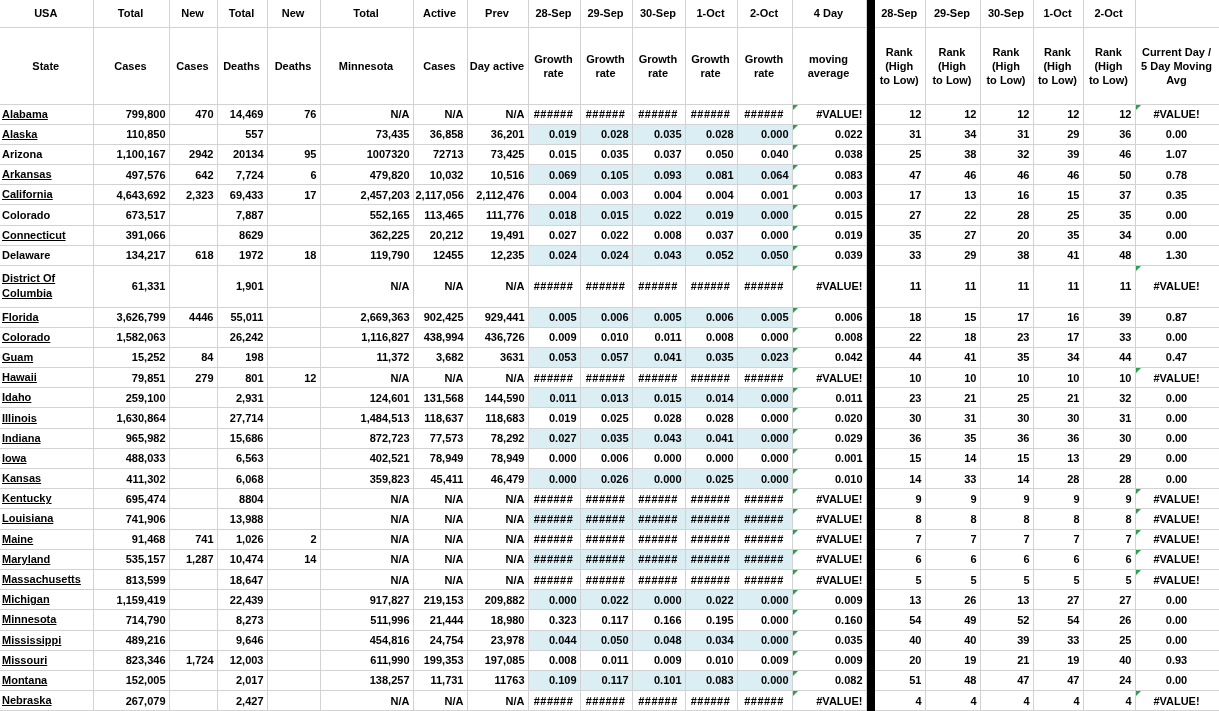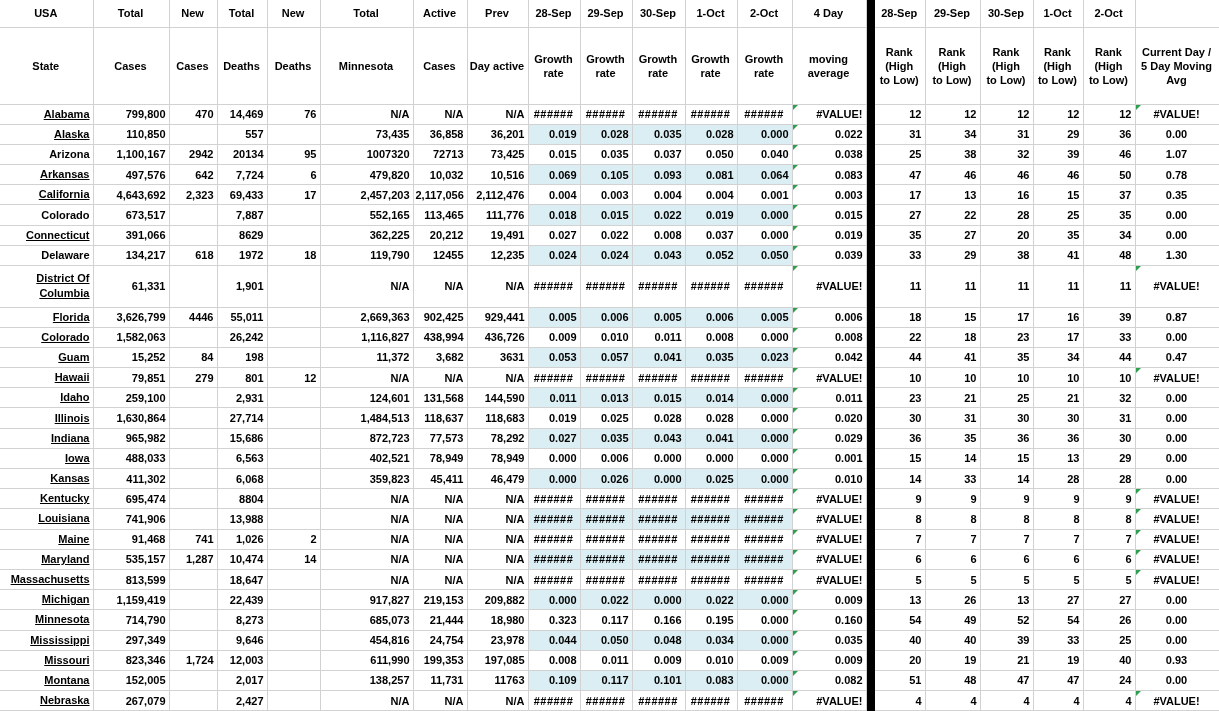--- a/index.html
+++ b/index.html
@@ -13,21 +13,21 @@
     font-size: 11px; font-weight: 700;
     overflow: hidden; white-space: nowrap;
     position: relative;
     padding: 0 3px 0 2px;
     vertical-align: middle;
   }
   thead tr.h1 th { height: 27px; text-align: center; }
   thead tr.h2 th { height: 77px; text-align: center; line-height: 14px; white-space: pre-line; }
   tbody tr { height: 20.2px; }
   tbody tr.tall { height: 41.5px; }
-  .l { text-align: right; }
+  .l { text-align: left; }
   .r { text-align: right; }
   .c { text-align: center; }
   .u { text-decoration: underline; }
   .shade { background: #DAEEF3; }
   td.divider, th.divider { background: #000; border-top: none; border-bottom: none; border-right: none; padding: 0; }
   .state-line { display: block; line-height: 15px; }
   .tri {
     position: absolute; top: 0; left: 0; width: 0; height: 0;
     border-top: 5px solid #2E9E4F; border-right: 5px solid transparent;
   }
@@ -730,42 +730,42 @@
           <td class="c">0.00</td>
         </tr>
         <tr>
           <td class="l">
             <span class="state-line u">Minnesota</span>
           </td>
           <td class="r">714,790</td>
           <td class="r"></td>
           <td class="r">8,273</td>
           <td class="r"></td>
-          <td class="r">685,073</td>
+          <td class="r">511,996</td>
           <td class="r">21,444</td>
           <td class="r">18,980</td>
           <td class="r">0.323</td>
           <td class="r">0.117</td>
           <td class="r">0.166</td>
           <td class="r">0.195</td>
           <td class="r">0.000</td>
           <td class="r">0.160<span class="tri"></span></td>
           <td class="divider"></td>
           <td class="r">54</td>
           <td class="r">49</td>
           <td class="r">52</td>
           <td class="r">54</td>
           <td class="r">26</td>
           <td class="c">0.00</td>
         </tr>
         <tr>
           <td class="l">
             <span class="state-line u">Mississippi</span>
           </td>
-          <td class="r">297,349</td>
+          <td class="r">489,216</td>
           <td class="r"></td>
           <td class="r">9,646</td>
           <td class="r"></td>
           <td class="r">454,816</td>
           <td class="r">24,754</td>
           <td class="r">23,978</td>
           <td class="r shade">0.044</td>
           <td class="r shade">0.050</td>
           <td class="r shade">0.048</td>
           <td class="r shade">0.034</td>

